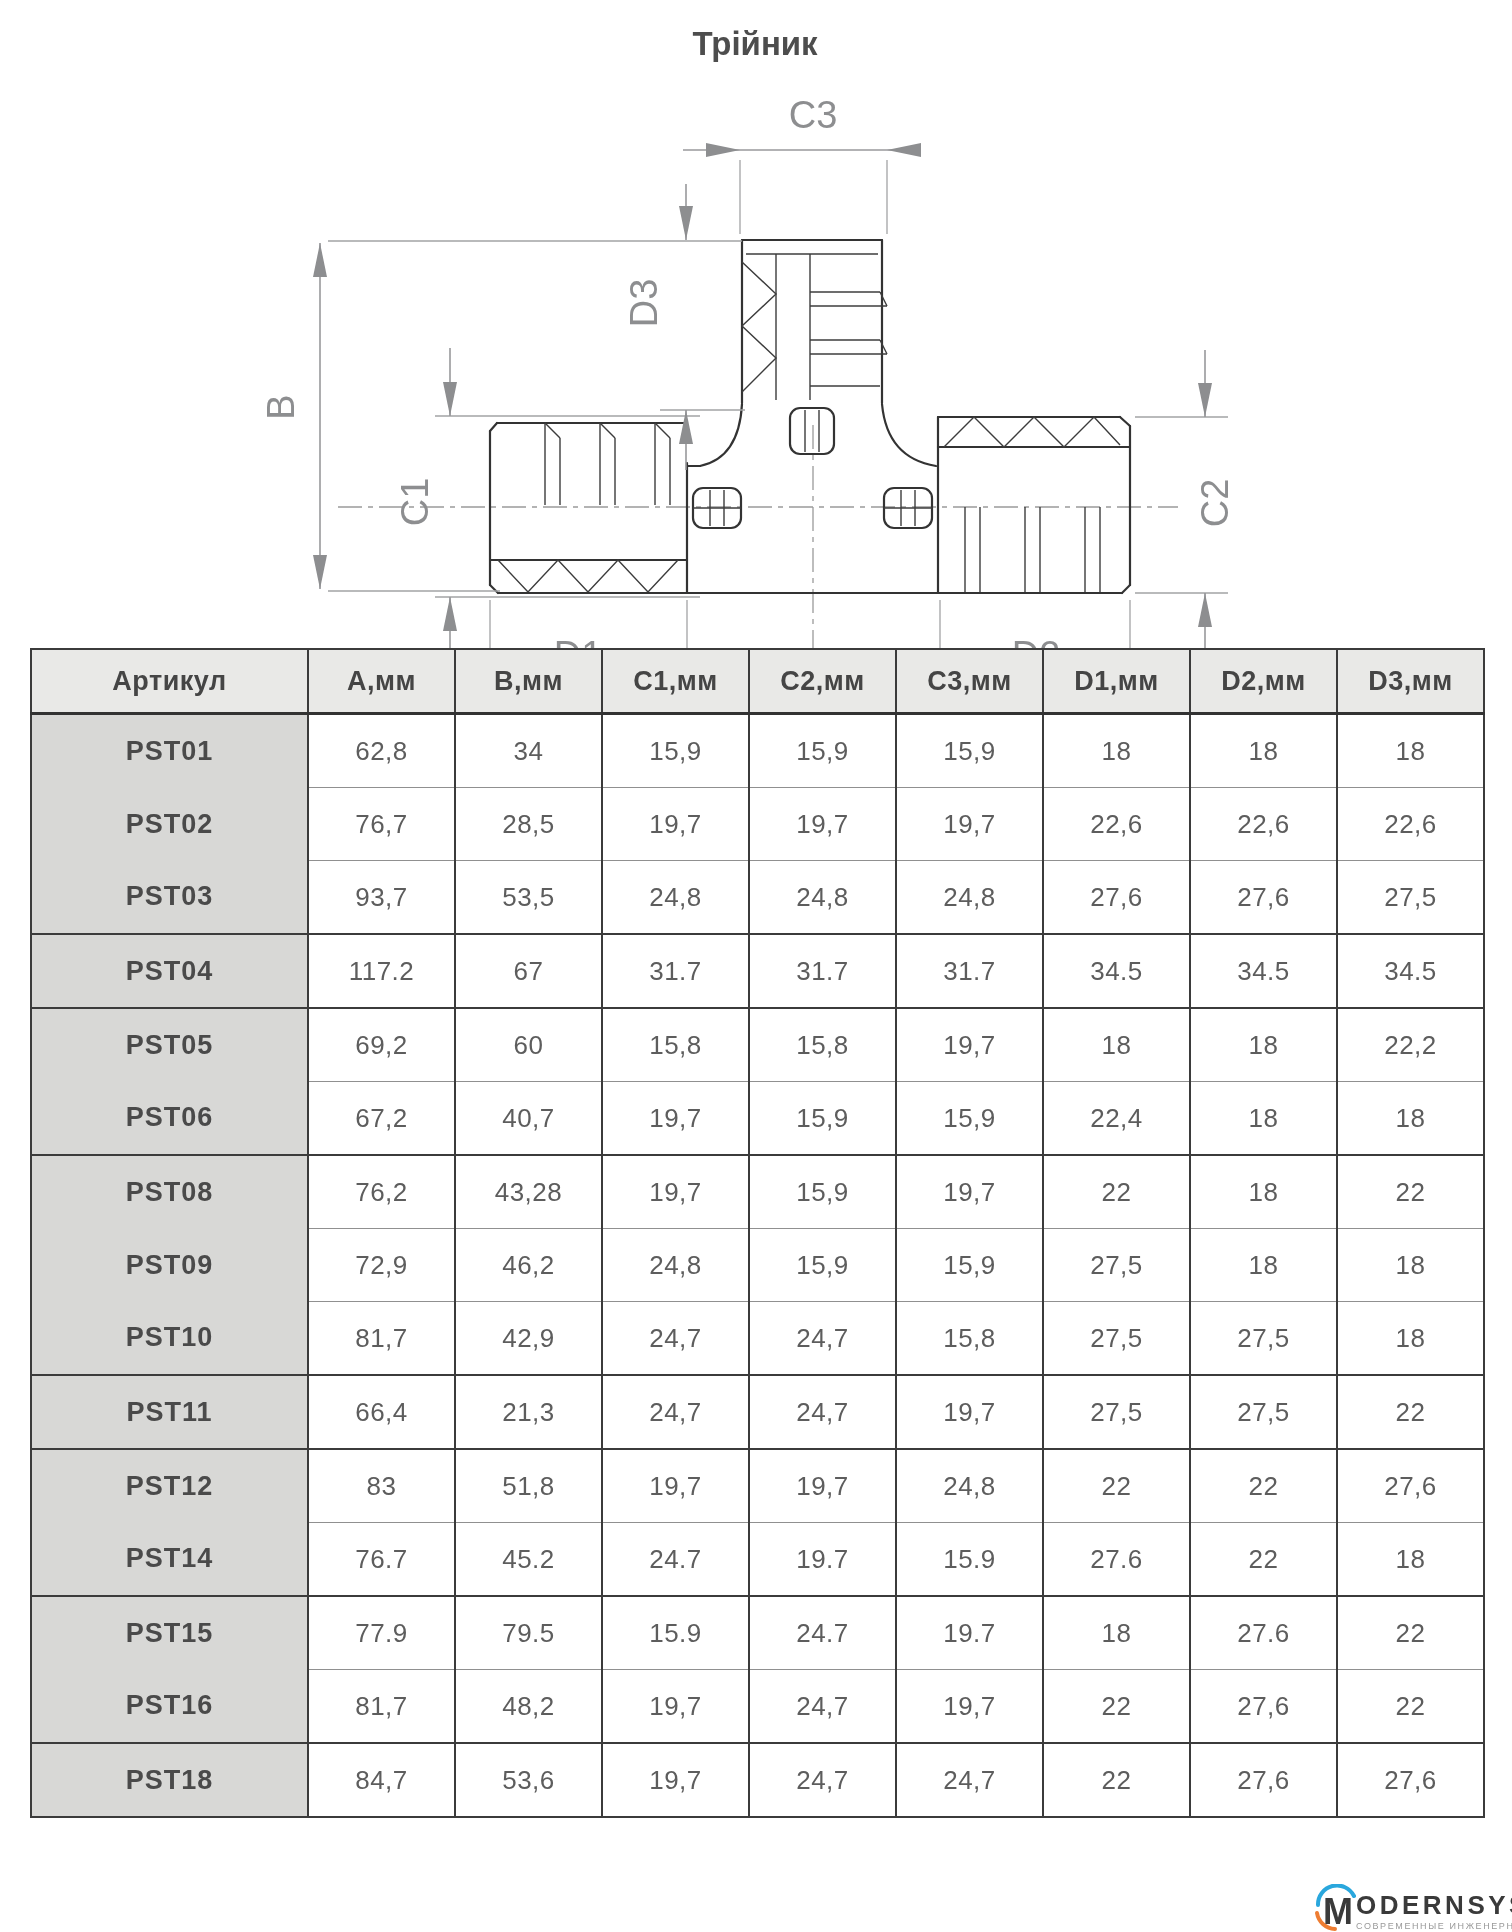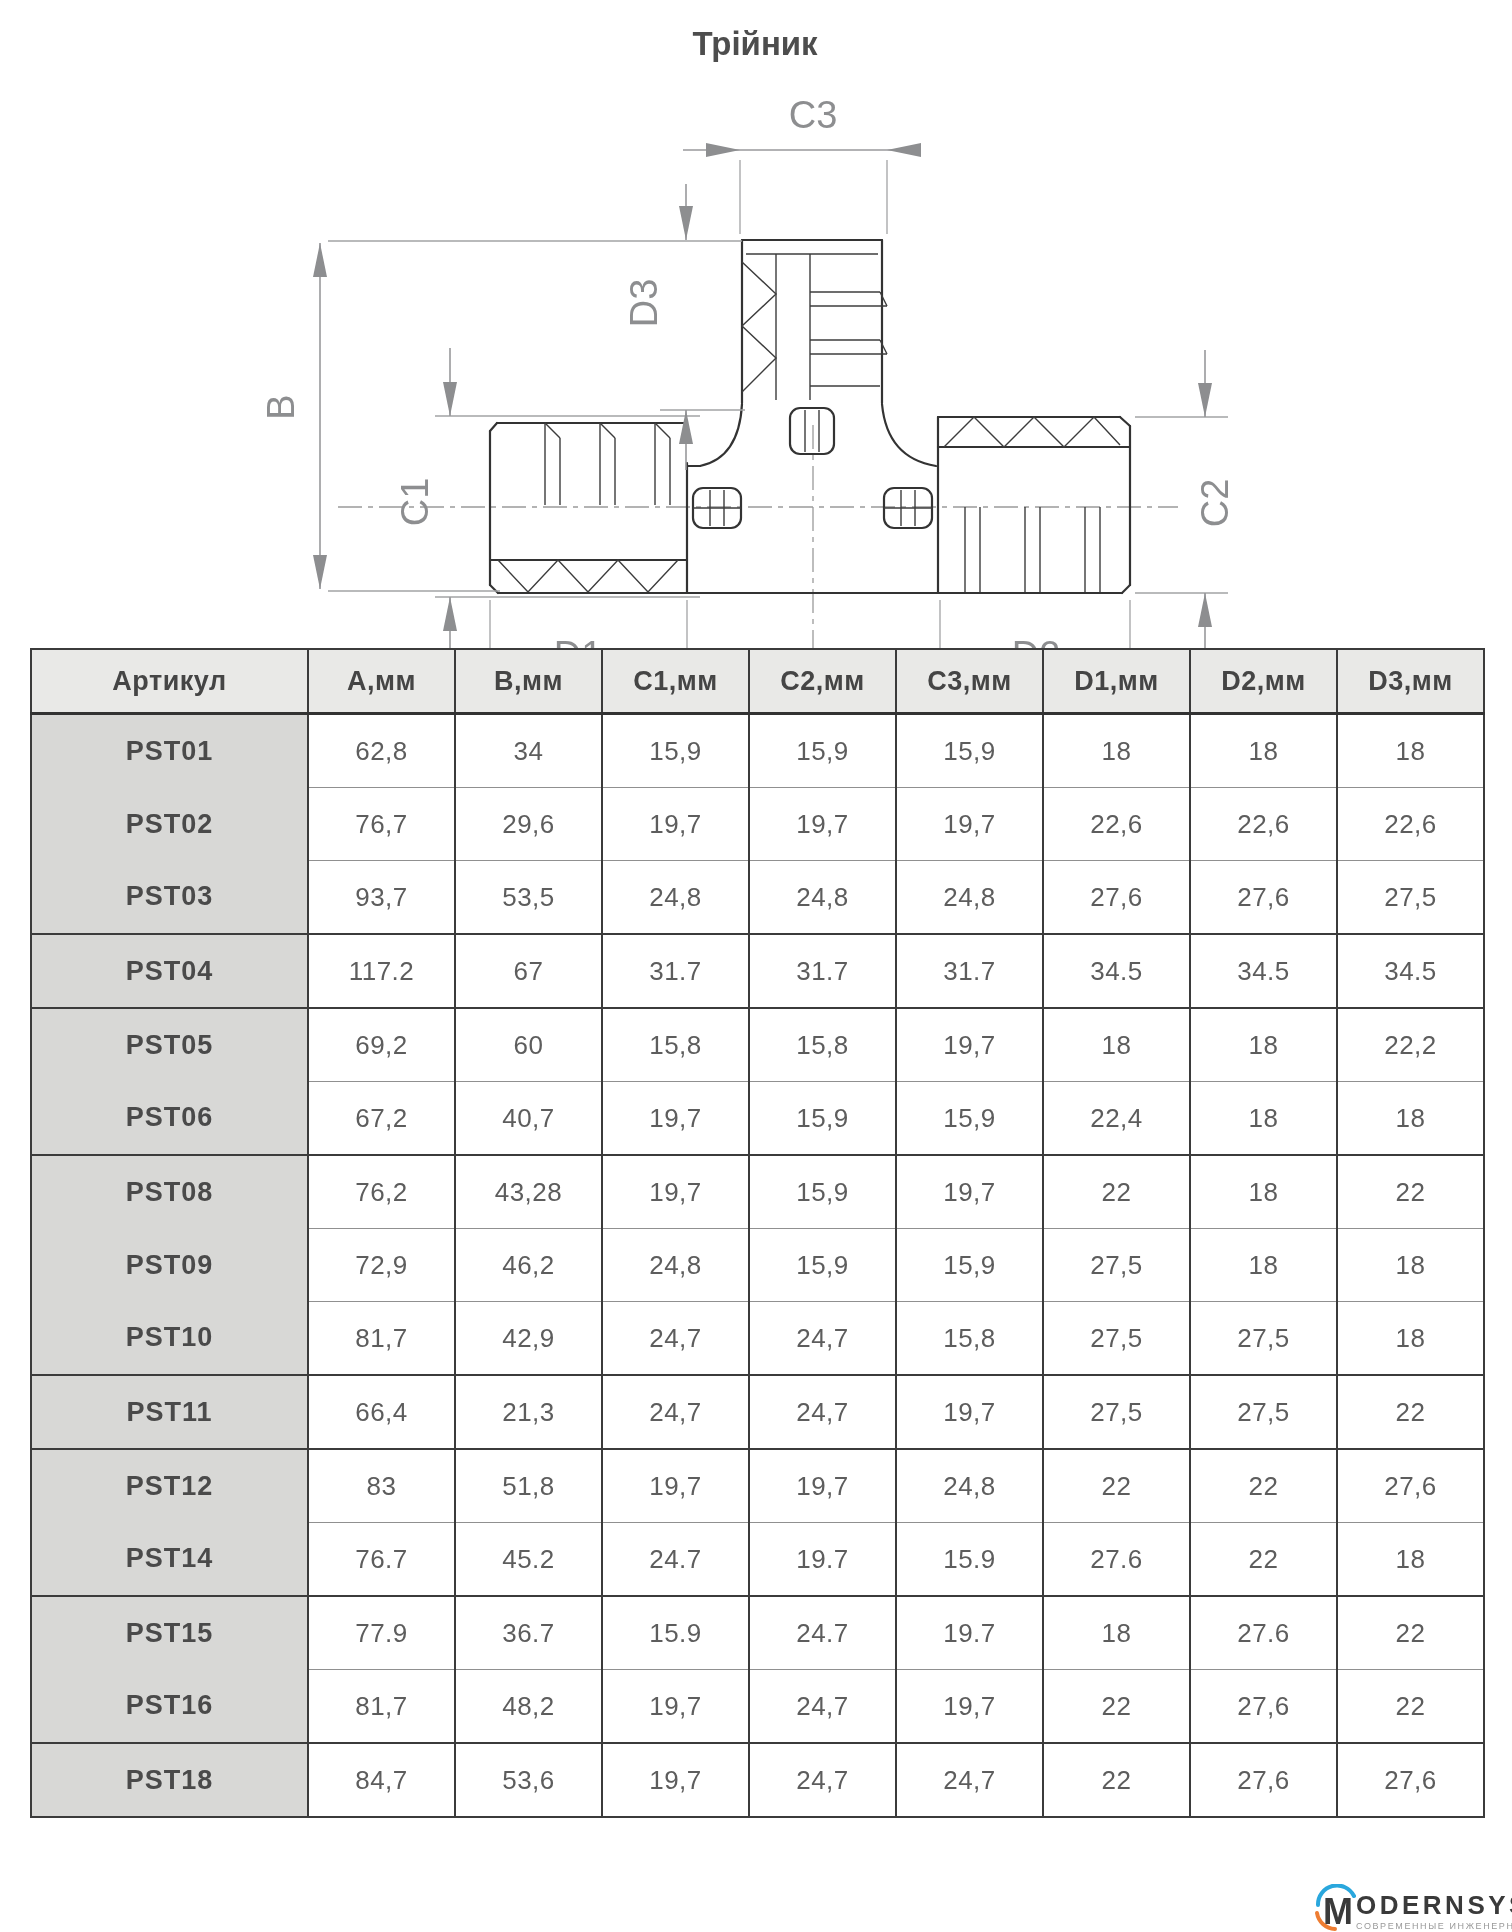--- a/index.html
+++ b/index.html
@@ -219,21 +219,21 @@
           <td class="val">15,9</td>
           <td class="val">15,9</td>
           <td class="val">15,9</td>
           <td class="val">18</td>
           <td class="val">18</td>
           <td class="val">18</td>
         </tr>
         <tr>
           <td class="article">PST02</td>
           <td class="val">76,7</td>
-          <td class="val">29,6</td>
+          <td class="val">28,5</td>
           <td class="val">19,7</td>
           <td class="val">19,7</td>
           <td class="val">19,7</td>
           <td class="val">22,6</td>
           <td class="val">22,6</td>
           <td class="val">22,6</td>
         </tr>
         <tr class="group-end">
           <td class="article">PST03</td>
           <td class="val">93,7</td>
@@ -340,21 +340,21 @@
           <td class="val">24.7</td>
           <td class="val">19.7</td>
           <td class="val">15.9</td>
           <td class="val">27.6</td>
           <td class="val">22</td>
           <td class="val">18</td>
         </tr>
         <tr>
           <td class="article">PST15</td>
           <td class="val">77.9</td>
-          <td class="val">36.7</td>
+          <td class="val">79.5</td>
           <td class="val">15.9</td>
           <td class="val">24.7</td>
           <td class="val">19.7</td>
           <td class="val">18</td>
           <td class="val">27.6</td>
           <td class="val">22</td>
         </tr>
         <tr class="group-end">
           <td class="article">PST16</td>
           <td class="val">81,7</td>

